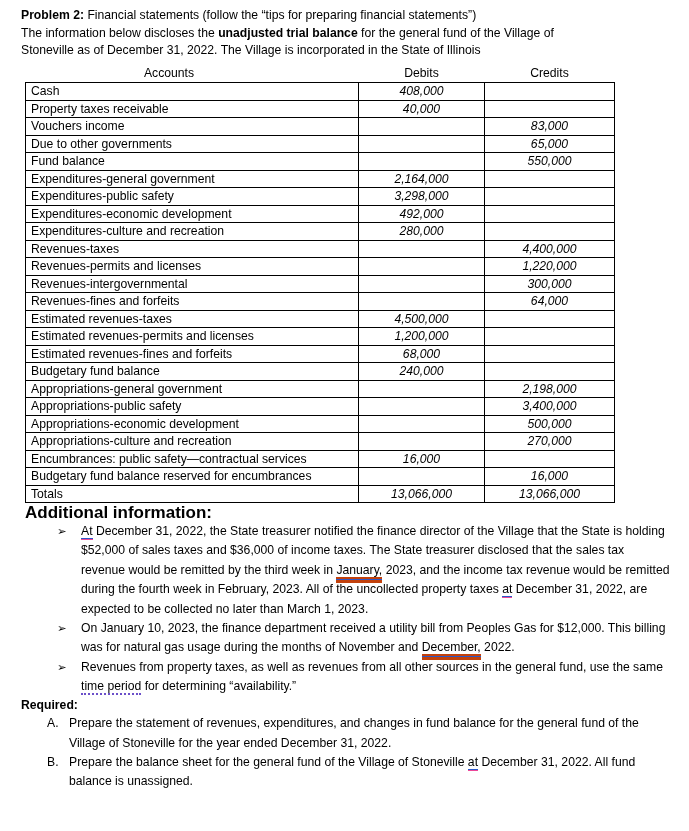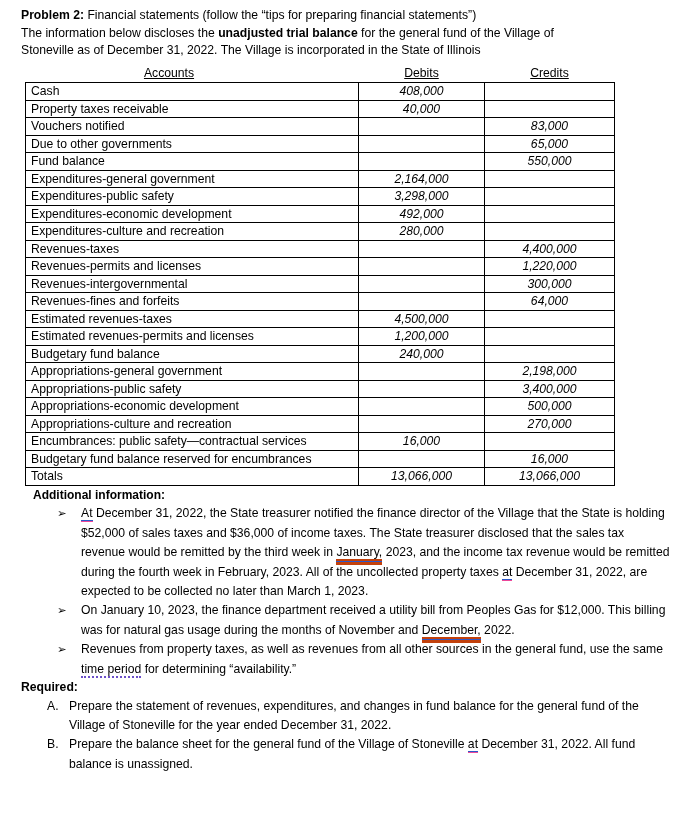--- a/index.html
+++ b/index.html
@@ -42,42 +42,41 @@
   table.trial col.c-cred { width: 130px; }
 
   table.trial thead th {
     border: none;
     font-weight: normal;
     text-align: center;
     padding: 0 0 2px 0;
     height: 18px;
     vertical-align: bottom;
     font-size: 12.2px;
-    text-decoration: underline;
   }
   table.trial thead th.h-acct { text-align: center; padding-right: 46px; }
 
   table.trial tbody td {
     border: 1px solid #000000;
     height: 17.5px;
     padding: 0 4px;
     line-height: 15px;
     font-size: 12.2px;
     white-space: nowrap;
     overflow: hidden;
   }
   table.trial tbody td.acct { text-align: left; padding-left: 5px; }
   table.trial tbody td.num  { text-align: center; font-style: italic; }
 
   
   .addl-head {
     font-weight: bold;
-    font-size: 12px;
+    font-size: 17px;
     line-height: 17.6px;
-    margin: 1px 0 0 12px;
+    margin: 1px 0 0 4px;
   }
   ul.arrow {
     list-style: none;
     margin: 0;
     padding: 0 0 0 0;
   }
   ul.arrow > li {
     position: relative;
     padding-left: 60px;
     line-height: 19.4px;
@@ -171,21 +170,21 @@
             <td class="acct">Cash</td>
             <td class="num">408,000</td>
             <td class="num"></td>
           </tr>
           <tr>
             <td class="acct">Property taxes receivable</td>
             <td class="num">40,000</td>
             <td class="num"></td>
           </tr>
           <tr>
-            <td class="acct">Vouchers notified</td>
+            <td class="acct">Vouchers income</td>
             <td class="num"></td>
             <td class="num">83,000</td>
           </tr>
           <tr>
             <td class="acct">Due to other governments</td>
             <td class="num"></td>
             <td class="num">65,000</td>
           </tr>
           <tr>
             <td class="acct">Fund balance</td>
@@ -233,20 +232,25 @@
             <td class="num">64,000</td>
           </tr>
           <tr>
             <td class="acct">Estimated revenues-taxes</td>
             <td class="num">4,500,000</td>
             <td class="num"></td>
           </tr>
           <tr>
             <td class="acct">Estimated revenues-permits and licenses</td>
             <td class="num">1,200,000</td>
+            <td class="num"></td>
+          </tr>
+          <tr>
+            <td class="acct">Estimated revenues-fines and forfeits</td>
+            <td class="num">68,000</td>
             <td class="num"></td>
           </tr>
           <tr>
             <td class="acct">Budgetary fund balance</td>
             <td class="num">240,000</td>
             <td class="num"></td>
           </tr>
           <tr>
             <td class="acct">Appropriations-general government</td>
             <td class="num"></td>

